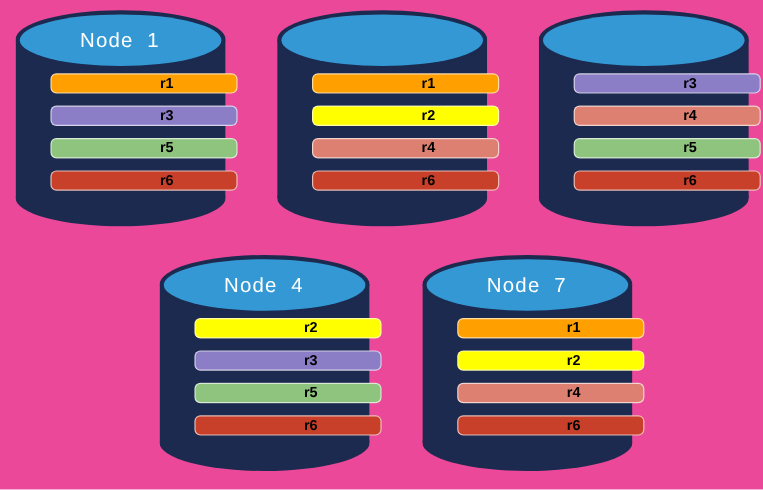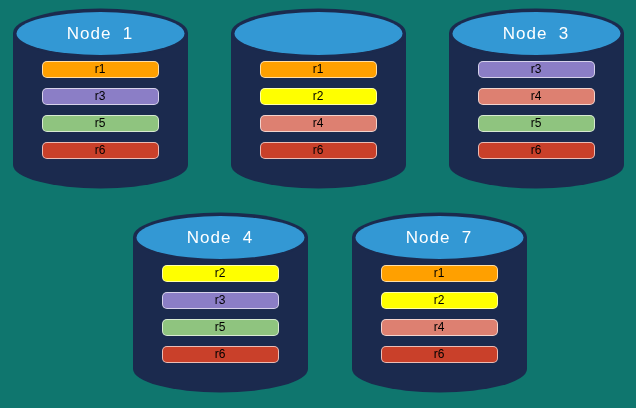--- a/index.html
+++ b/index.html
@@ -5,21 +5,21 @@
   html, body {
     margin: 0;
     padding: 0;
     background: #FFFFFF;
     font-family: "Liberation Sans", sans-serif;
   }
   .canvas {
     position: relative;
     width: 636px;
     height: 408px;
-    background: #0f766e;
+    background: #ec4899;
     overflow: hidden;
   }
   .row {
     display: flex;
     justify-content: center;
   }
   .row-top { gap: 43px; padding-top: 8px; }
   .row-bottom { gap: 44px; padding-top: 23px; margin-left: 23px; }
   .node {
     position: relative;
@@ -55,21 +55,22 @@
   .bar {
     width: 115px;
     height: 15px;
     line-height: 15px;
     margin-bottom: 10px;
     border: 1px solid rgba(255,255,255,0.65);
     border-radius: 5px;
     text-align: center;
     color: #000000;
     font-size: 12px;
-    font-weight: normal;
+    font-weight: bold;
+    padding-left: 39px;
   }
 </style>
 </head>
 <body>
 
 <div class="canvas">
   <div class="row row-top">
       <div class="node">
         <svg width="175" height="181" viewBox="0 0 175 181" class="cyl">
           <ellipse cx="87.5" cy="157" rx="87.5" ry="23.5" fill="#1B2A4E"></ellipse>
@@ -99,21 +100,20 @@
           <div class="bar" style="background: rgb(201, 64, 42);">r6</div>
         </div>
       </div>
       <div class="node">
         <svg width="175" height="181" viewBox="0 0 175 181" class="cyl">
           <ellipse cx="87.5" cy="157" rx="87.5" ry="23.5" fill="#1B2A4E"></ellipse>
           <rect x="0" y="25" width="175" height="132" fill="#1B2A4E"></rect>
           <ellipse cx="87.5" cy="25" rx="87.5" ry="24.5" fill="#1B2A4E"></ellipse>
           <ellipse cx="87.5" cy="25.5" rx="84" ry="21.5" fill="#3398D4"></ellipse>
         </svg>
-        <div class="node-title">Node  3</div>
         <div class="bars">
           <div class="bar" style="background: rgb(139, 126, 198);">r3</div>
           <div class="bar" style="background: rgb(221, 128, 113);">r4</div>
           <div class="bar" style="background: rgb(143, 196, 127);">r5</div>
           <div class="bar" style="background: rgb(201, 64, 42);">r6</div>
         </div>
       </div>
     </div>
   <div class="row row-bottom">
       <div class="node">

